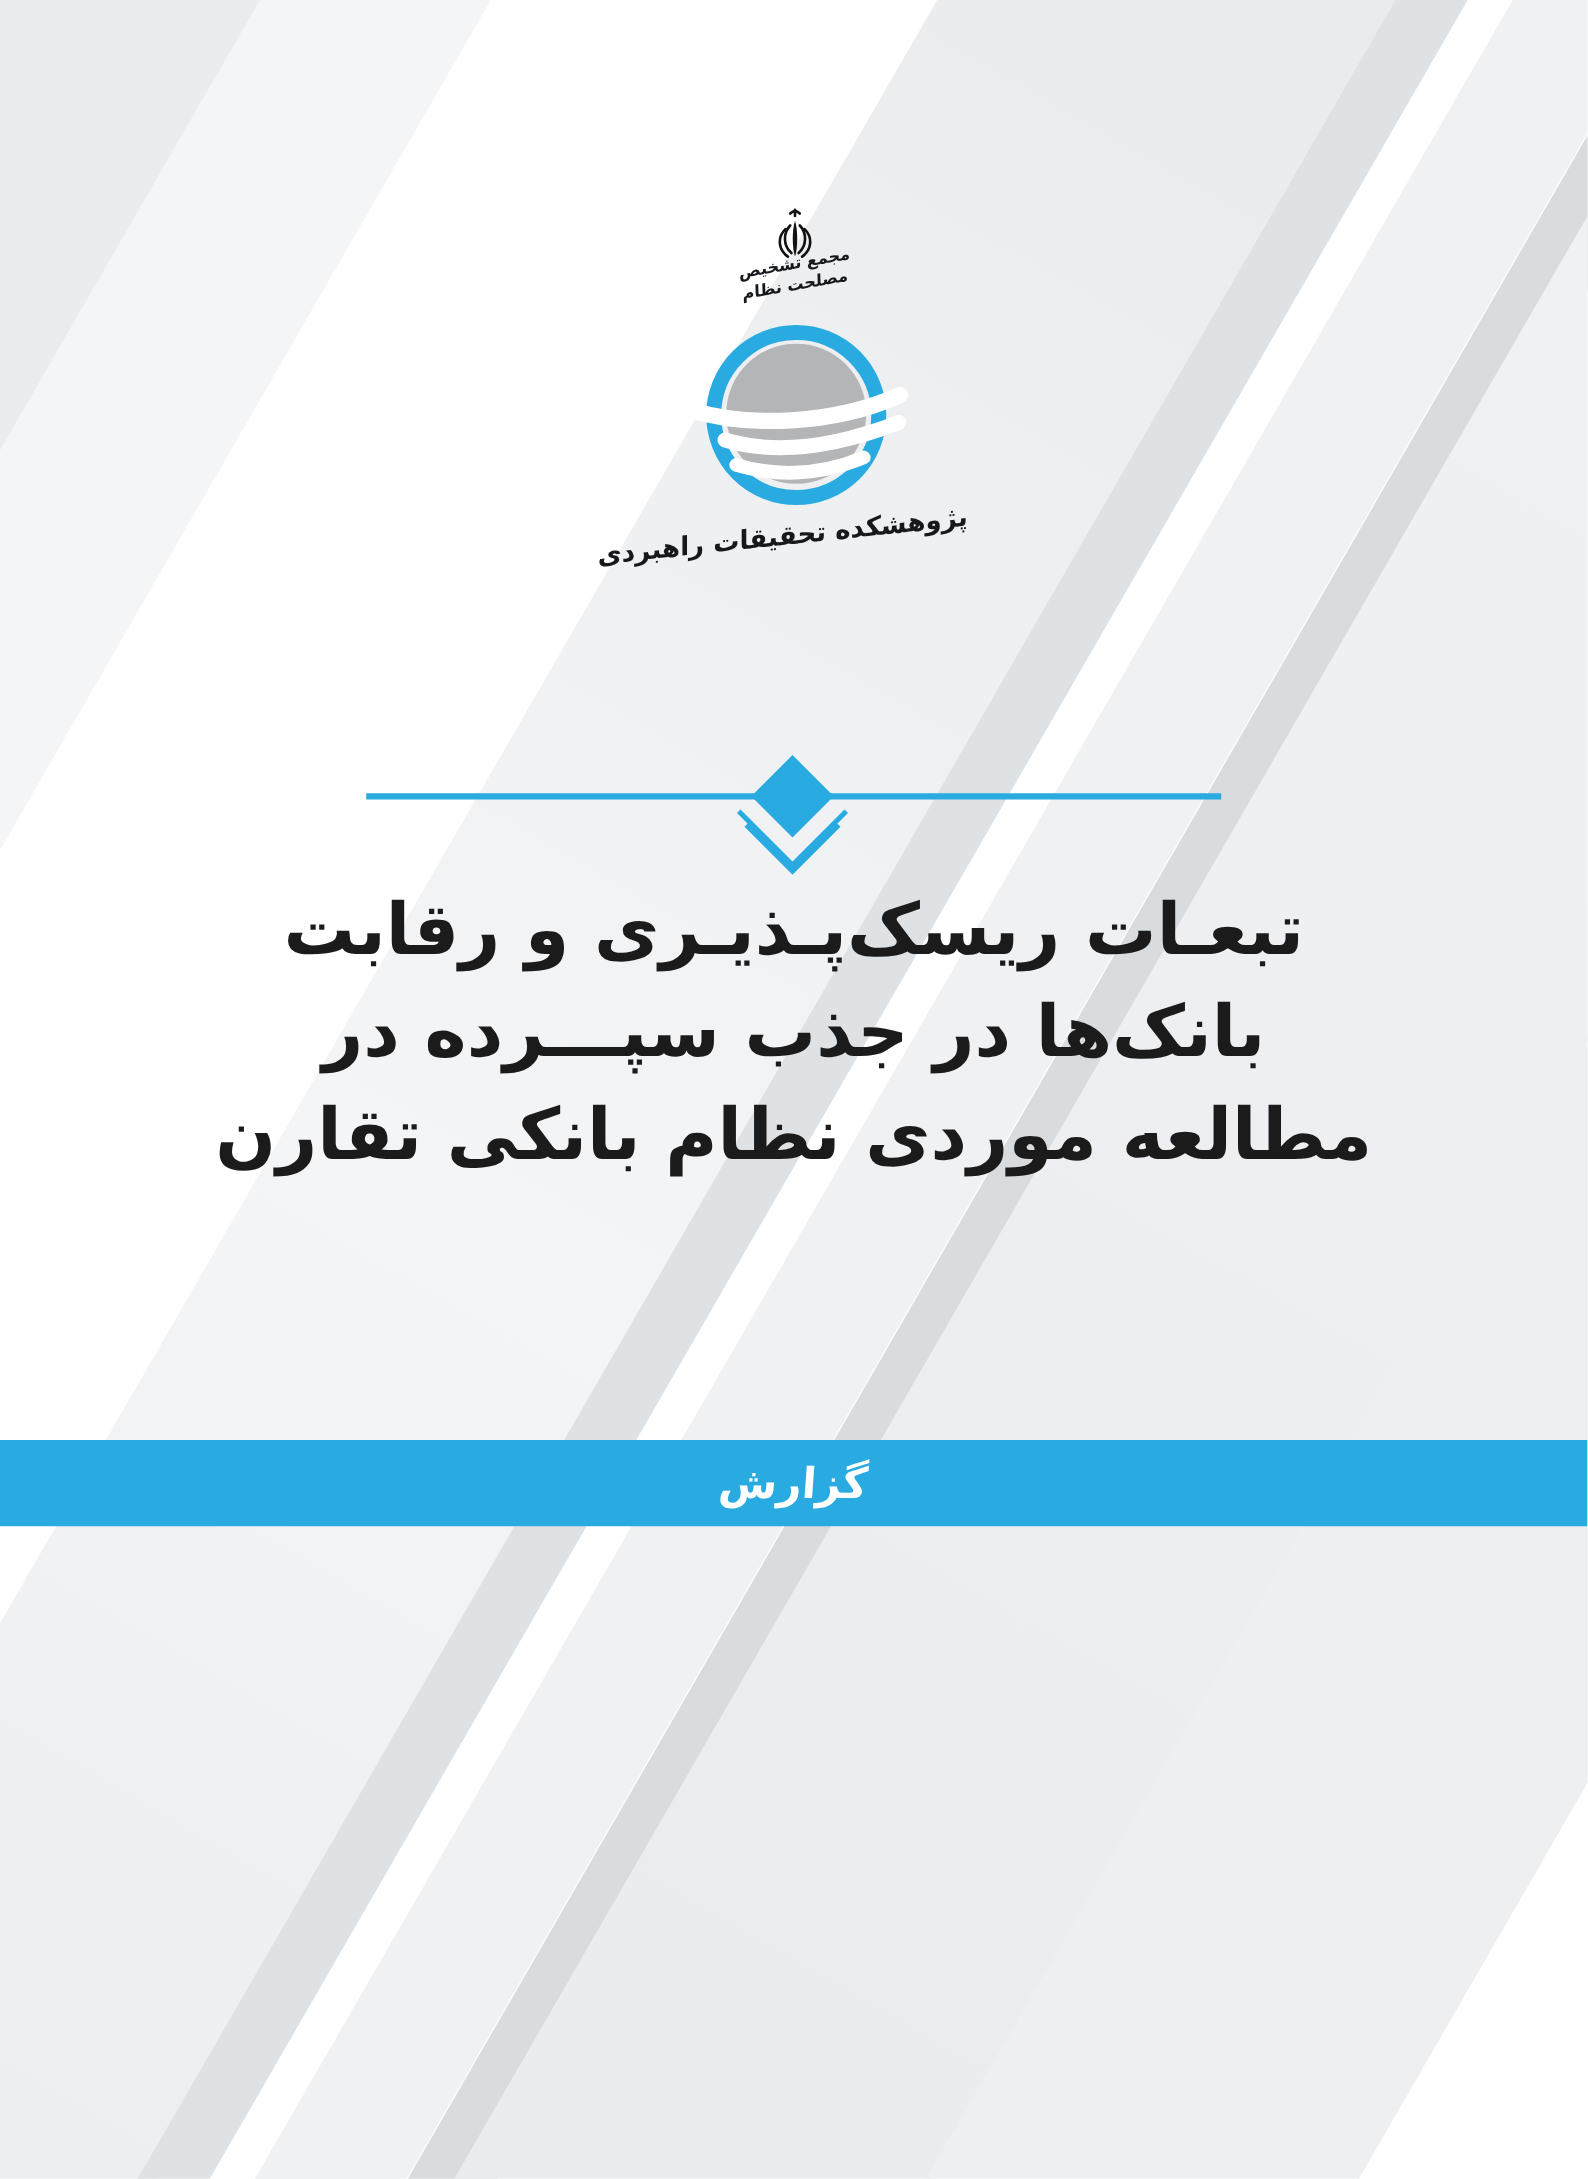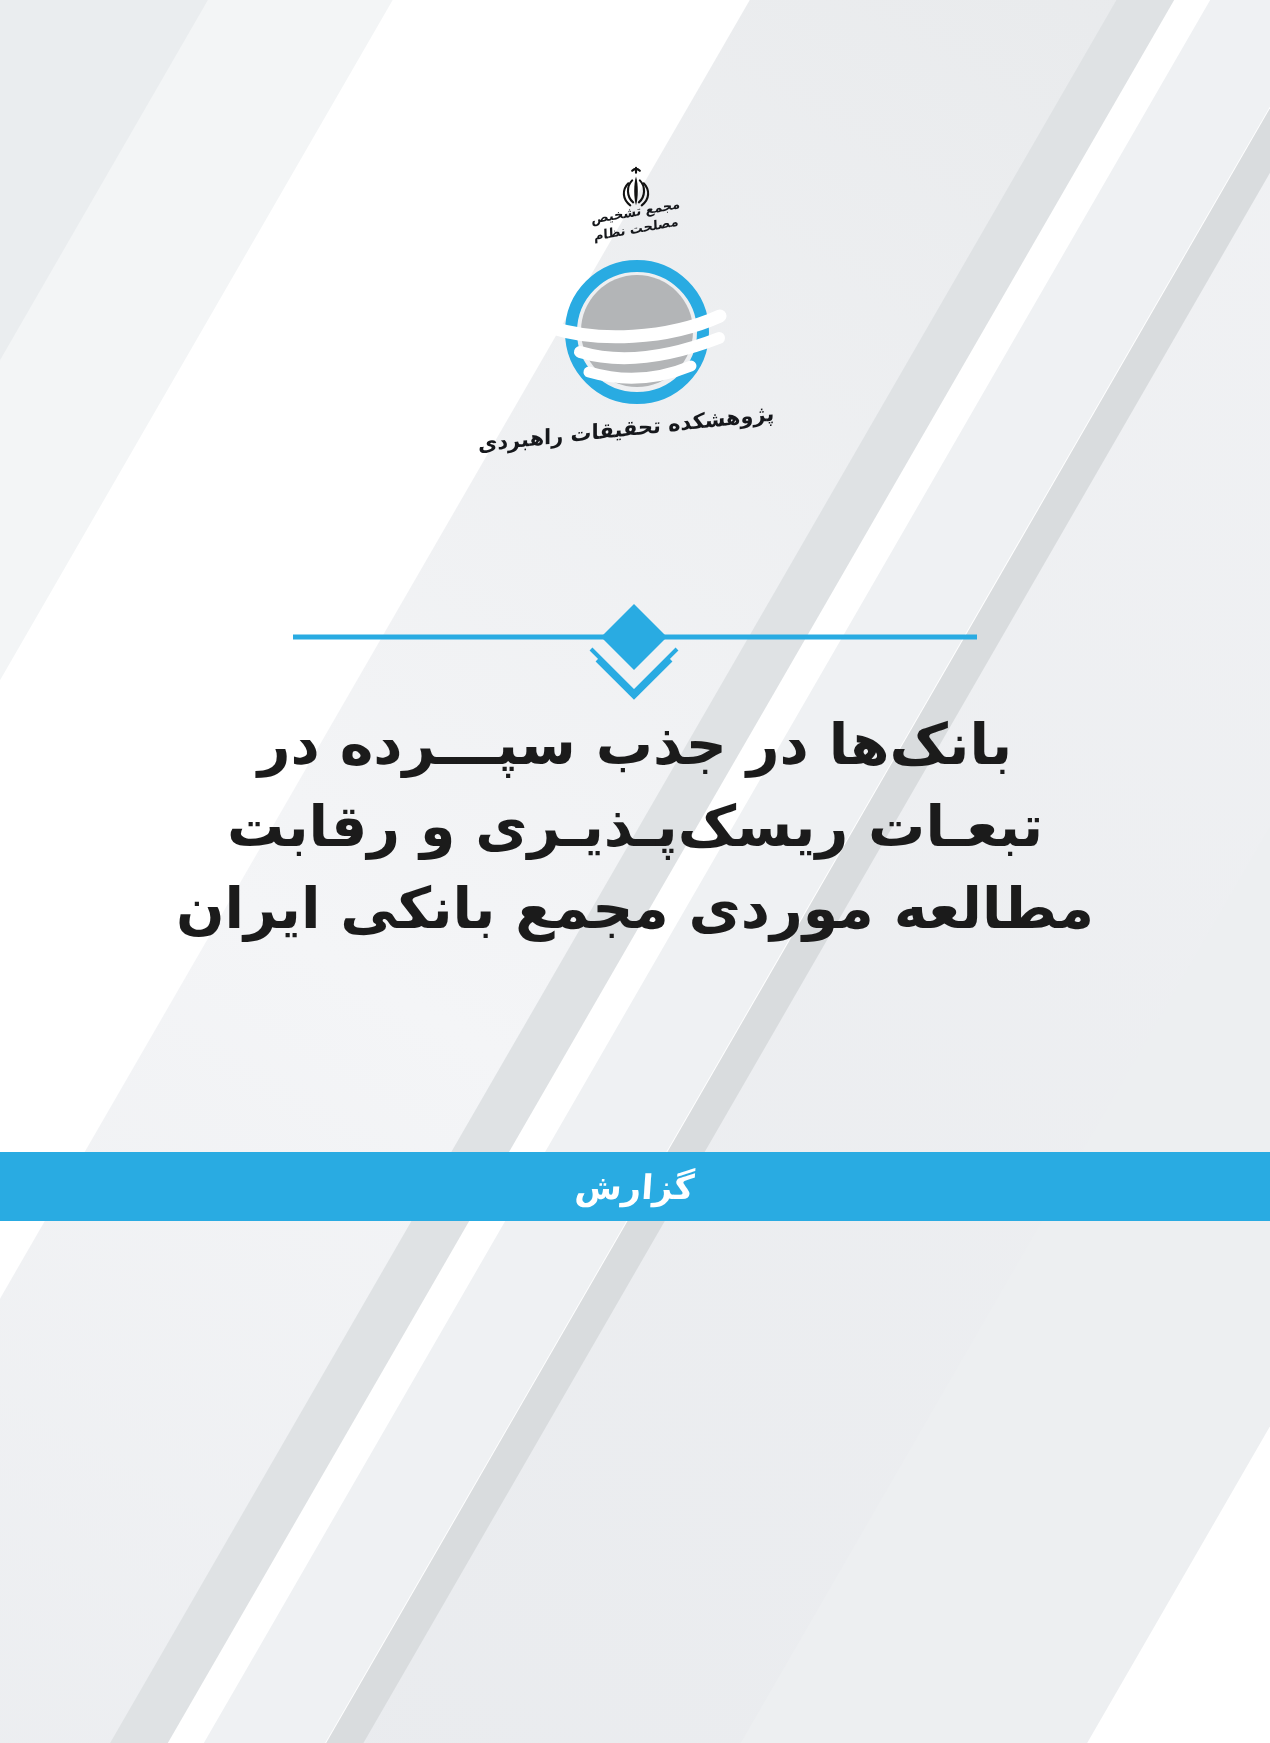--- a/index.html
+++ b/index.html
@@ -111,22 +111,22 @@
   <div class="institute-caption">پژوهشکده تحقیقات راهبردی</div>
 
   <svg class="divider" viewBox="280 585 710 125">
     <line class="divline" x1="293" y1="637" x2="977" y2="637"></line>
     <polygon class="diamond" points="634,604 667,637 634,670 601,637"></polygon>
     <path class="chev" d="M591,649 L634,692 L677,649"></path>
     <path class="chev" d="M597,660 L634,697 L671,660"></path>
   </svg>
 
   <div class="title">
+    <div class="title-line">تبعـات ریسک‌پـذیـری و رقابت</div>
     <div class="title-line">بانک‌ها در جذب سپـــرده در</div>
-    <div class="title-line">تبعـات ریسک‌پـذیـری و رقابت</div>
-    <div class="title-line">مطالعه موردی مجمع بانکی ایران</div>
+    <div class="title-line">مطالعه موردی نظام بانکی تقارن</div>
   </div>
 
   <div class="banner">
     <span class="banner-text">گزارش</span>
   </div>
 
 </div>
 
 </body></html>

